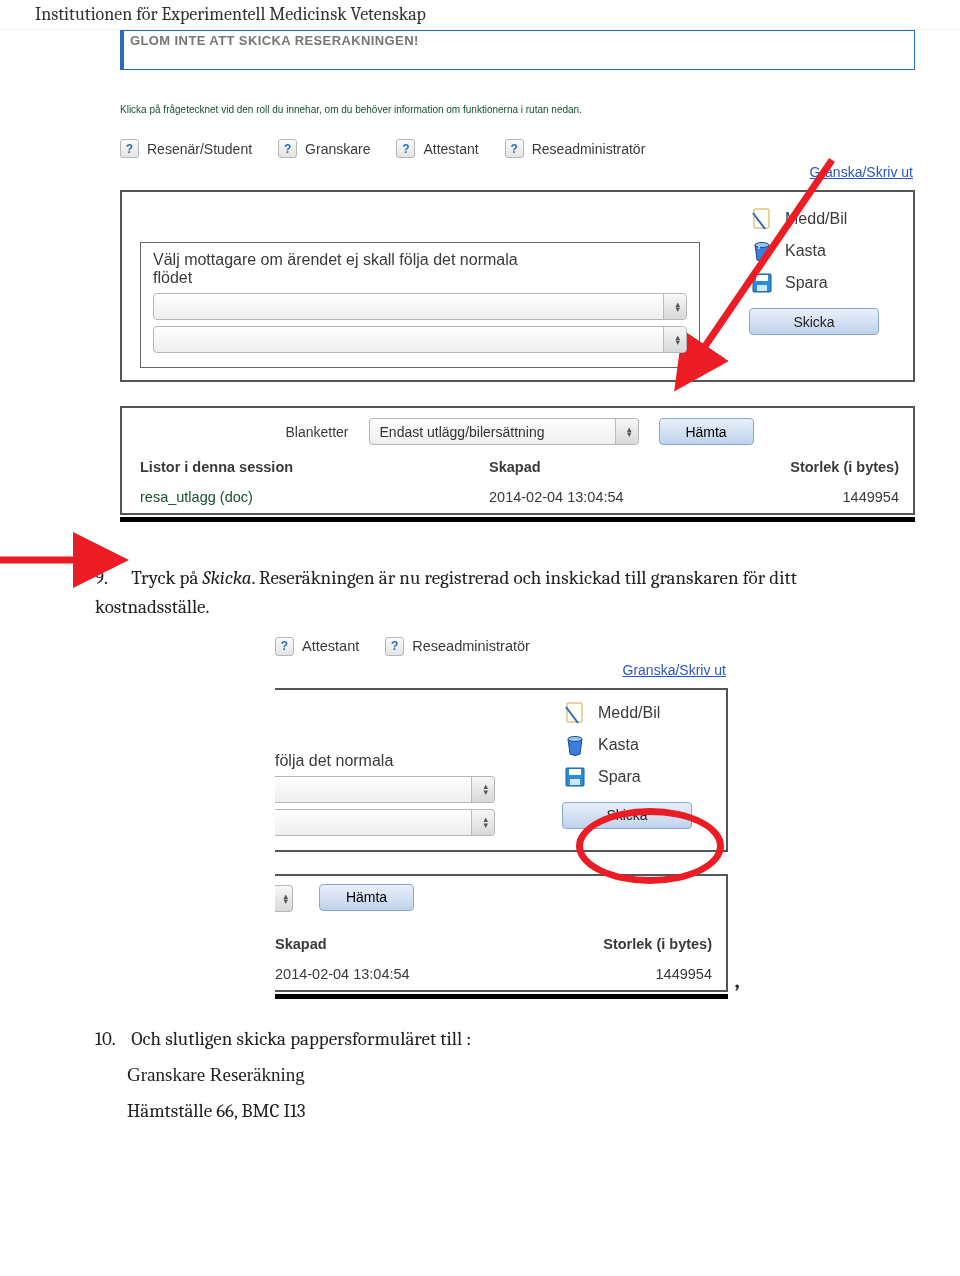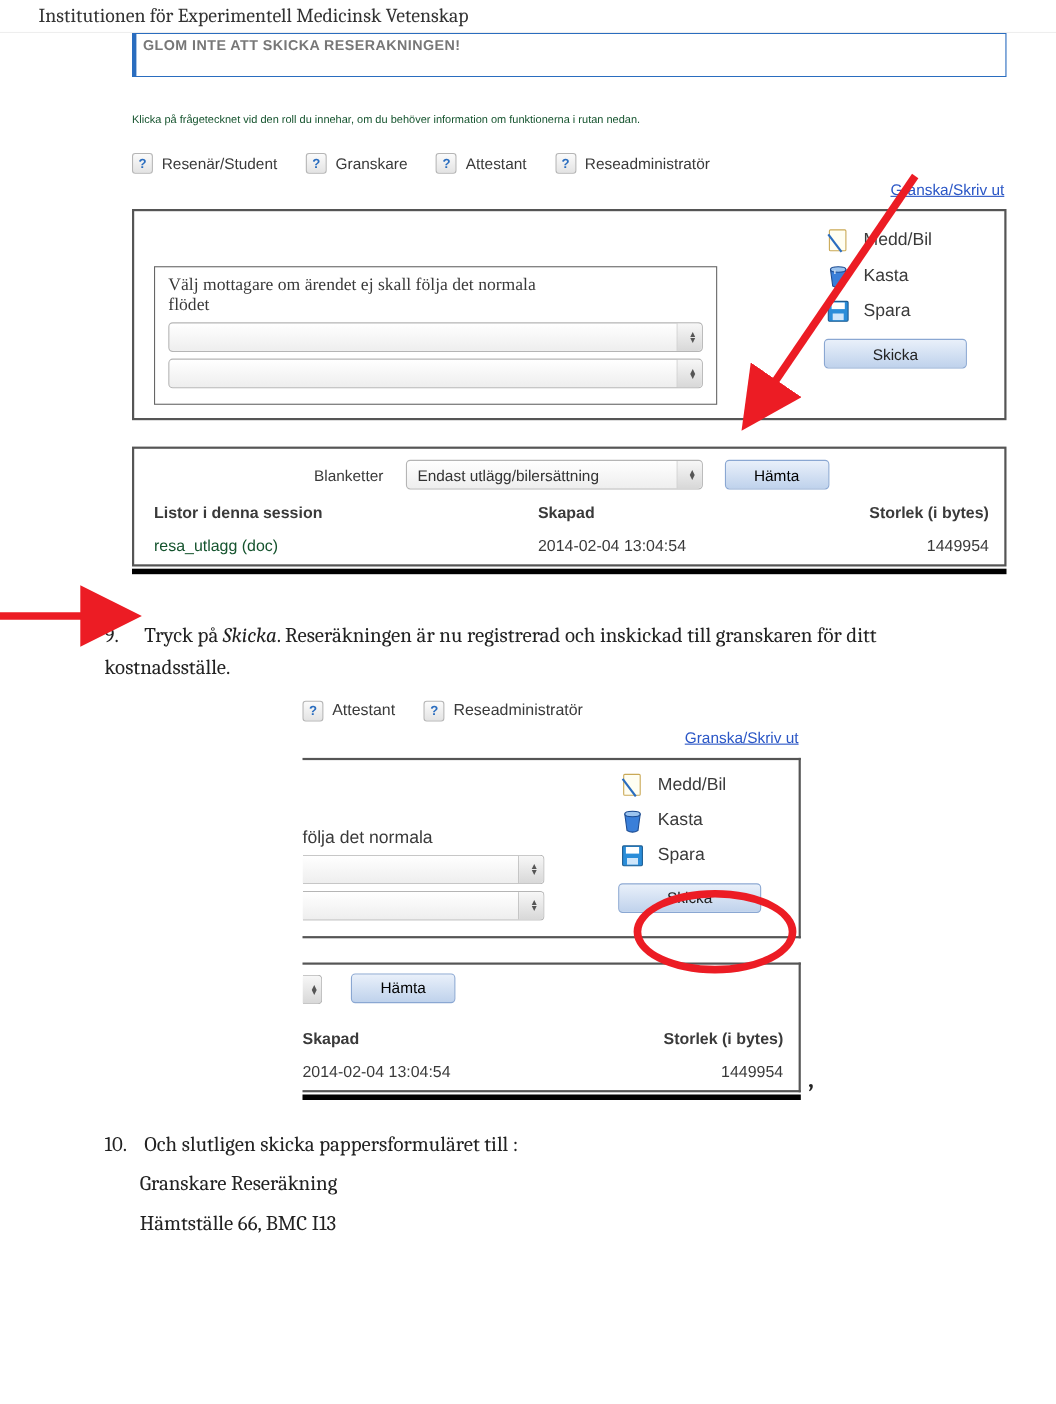--- a/index.html
+++ b/index.html
@@ -82,22 +82,21 @@
     align-items: flex-start;
     position: relative;
   }
   .panel1-left {
     flex: 1;
   }
   .fieldset1 {
     border: 1px solid #666;
     padding: 8px 12px 14px 12px;
     margin-top: 36px;
-    width: 512px;
-    font-family: Liberation Serif, serif;
+    width: 560px;
   }
   .fieldset1 .label {
     font-size: 16px;
     margin-bottom: 4px;
   }
   .dropdown {
     height: 27px;
     width: 100%;
     background: linear-gradient(#fff,#eee);
     border: 1px solid #b5b5b5;
@@ -560,15 +559,15 @@
   </div>
   <span class="trailing-comma">,</span>
 </div>
 <div class="shot2-underline"></div>
 
 <div class="final-instr">
   <div>
     <span class="li-num">10.</span>
     <span>Och slutligen skicka pappersformuläret till :</span>
   </div>
-  <div style="padding-left:32px;">Granskare Reseräkning</div>
+  <div style="padding-left:32px;font-family:Liberation Serif, serif;">Granskare Reseräkning</div>
   <div style="padding-left:32px;">Hämtställe 66, BMC I13</div>
 </div>
 
 </body></html>

